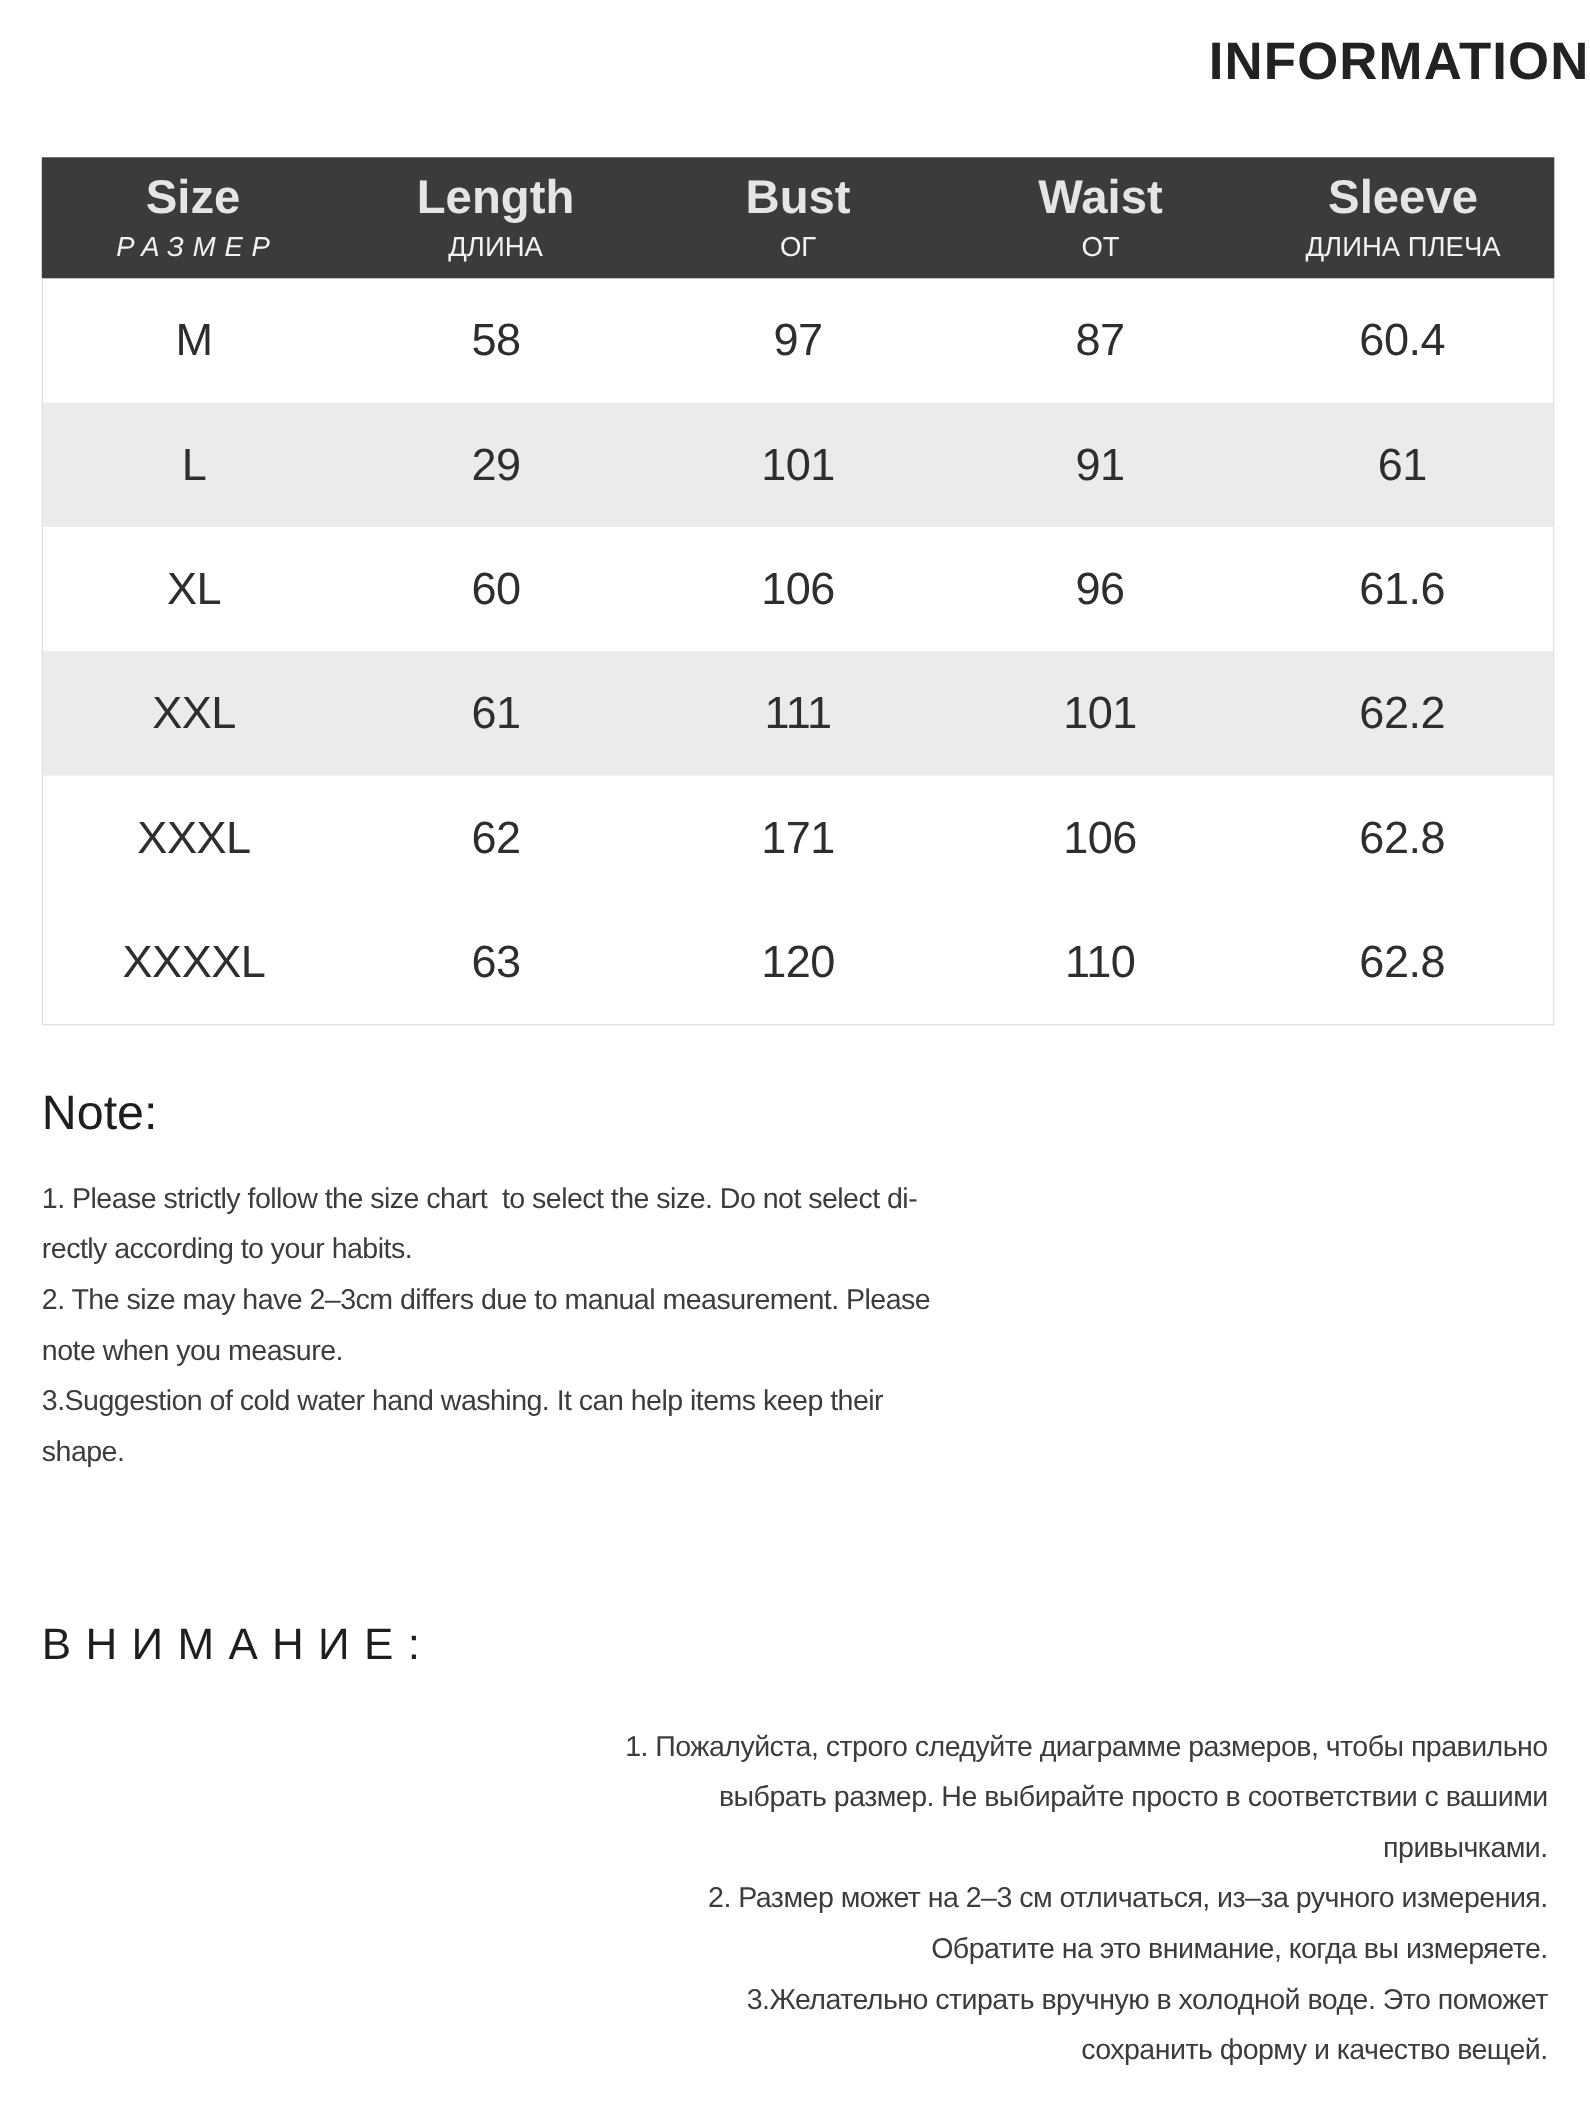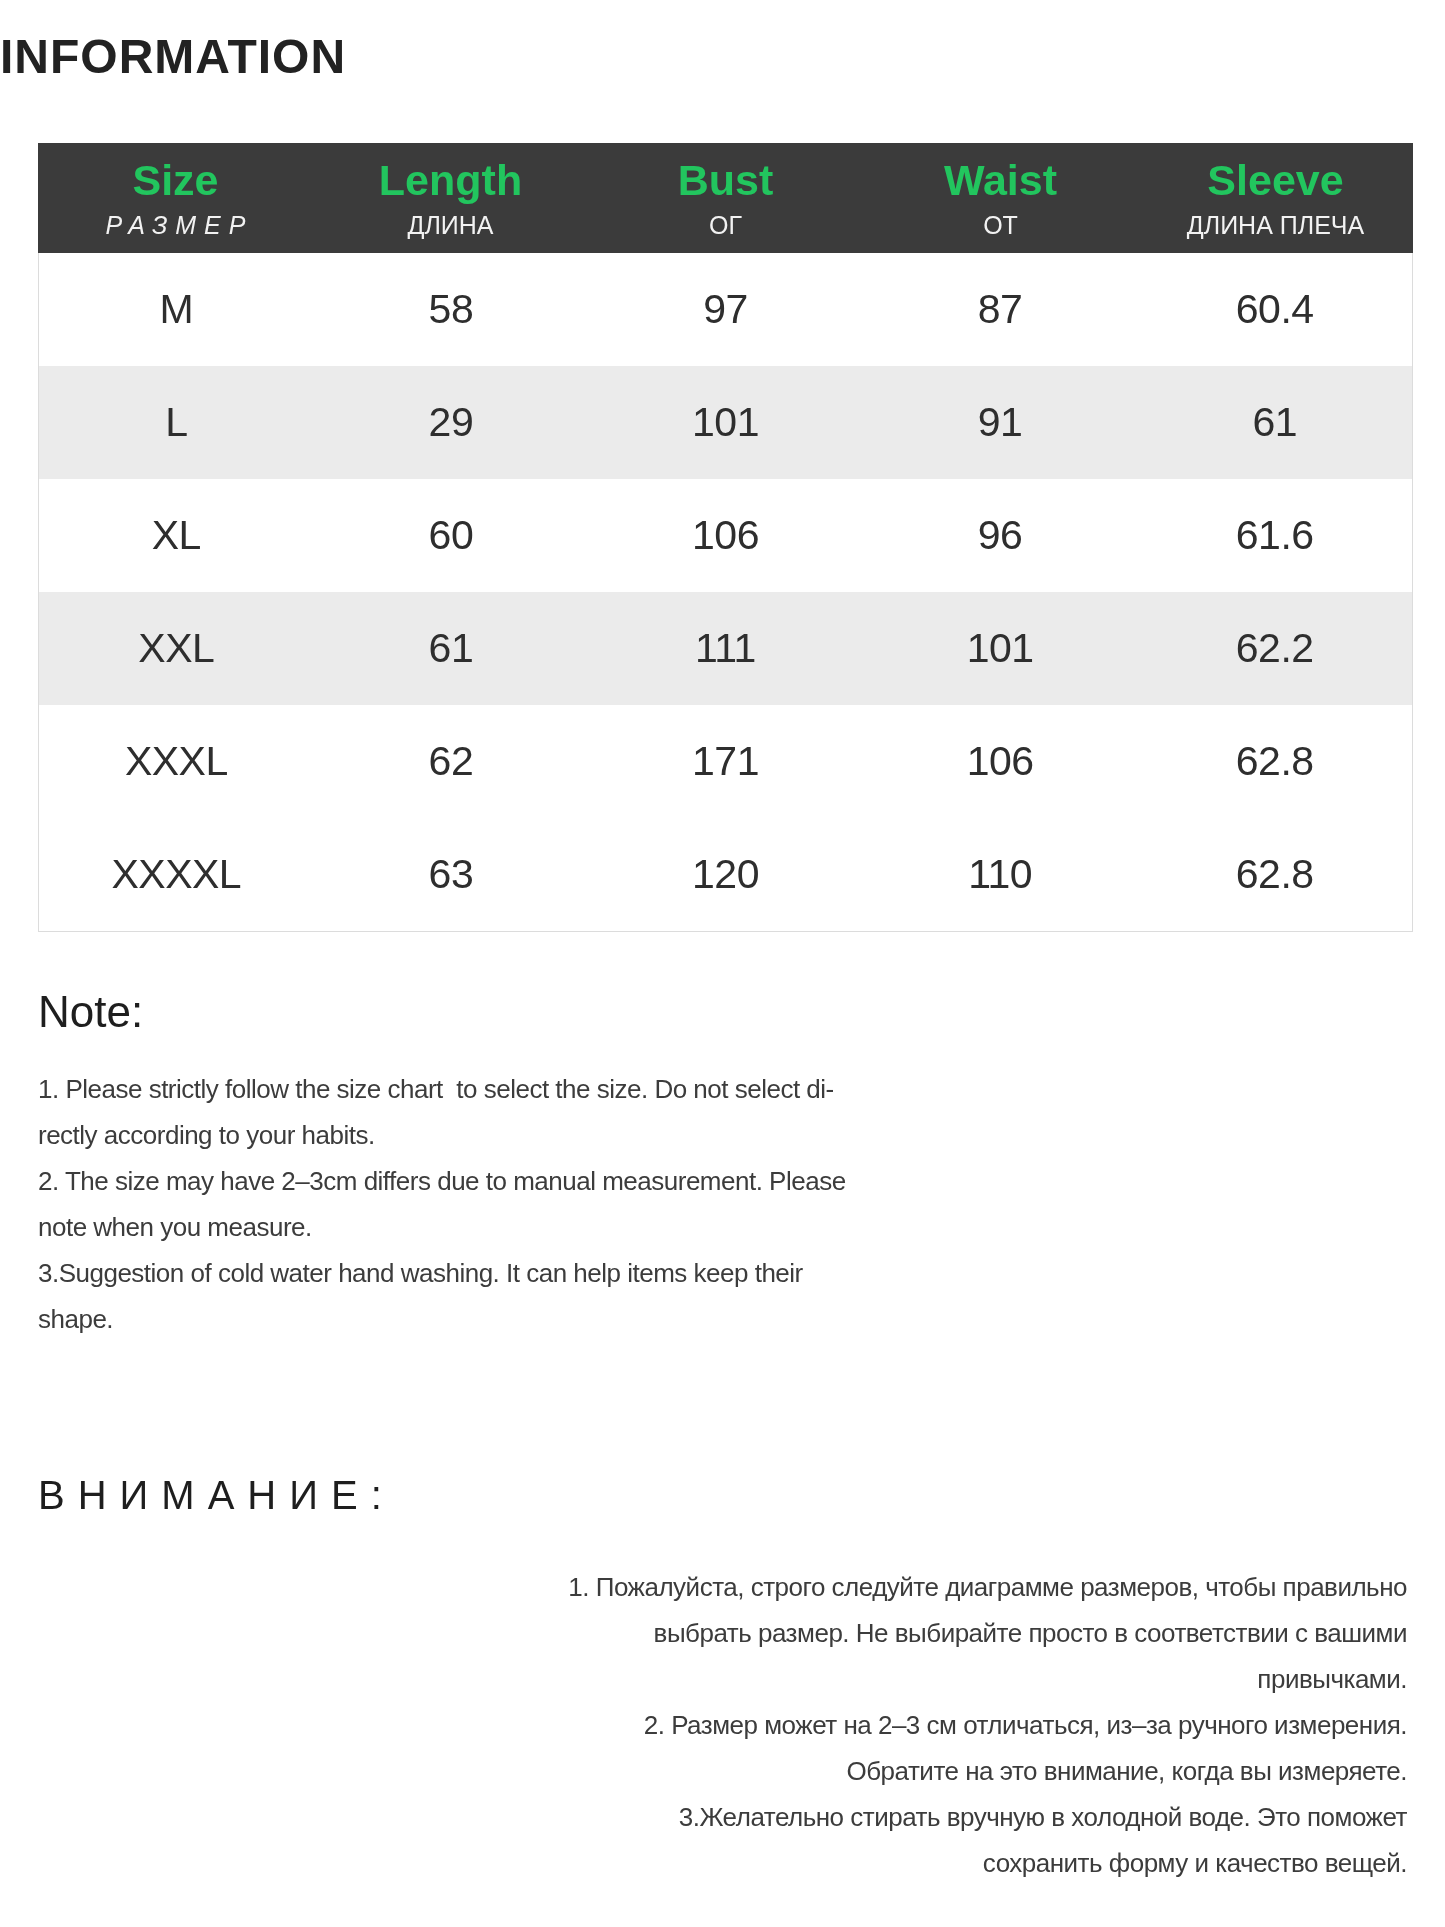--- a/index.html
+++ b/index.html
@@ -12,21 +12,21 @@
     position: relative;
     width: 1445px;
     height: 1927px;
     background: #ffffff;
     overflow: hidden;
   }
   
   .page-title {
     margin: 0;
     padding-top: 27px;
-    text-align: left;
+    text-align: right;
     font-size: 48px;
     line-height: 59px;
     font-weight: 800;
     letter-spacing: 1px;
     color: #222222;
   }
   
   .size-table {
     margin: 57px 32px 0 38px;
   }
@@ -41,21 +41,21 @@
     display: flex;
     flex-direction: column;
     align-items: center;
     justify-content: center;
     text-align: center;
   }
   .th-en {
     font-size: 43px;
     line-height: 50px;
     font-weight: 700;
-    color: #22c55e;
+    color: #e5e5e5;
     text-align: right;
   }
   .th-ru {
     margin-top: 4px;
     font-size: 25px;
     line-height: 32px;
     font-weight: 400;
     color: #f2f2f2;
   }
   .th-ru.ru-wide {

